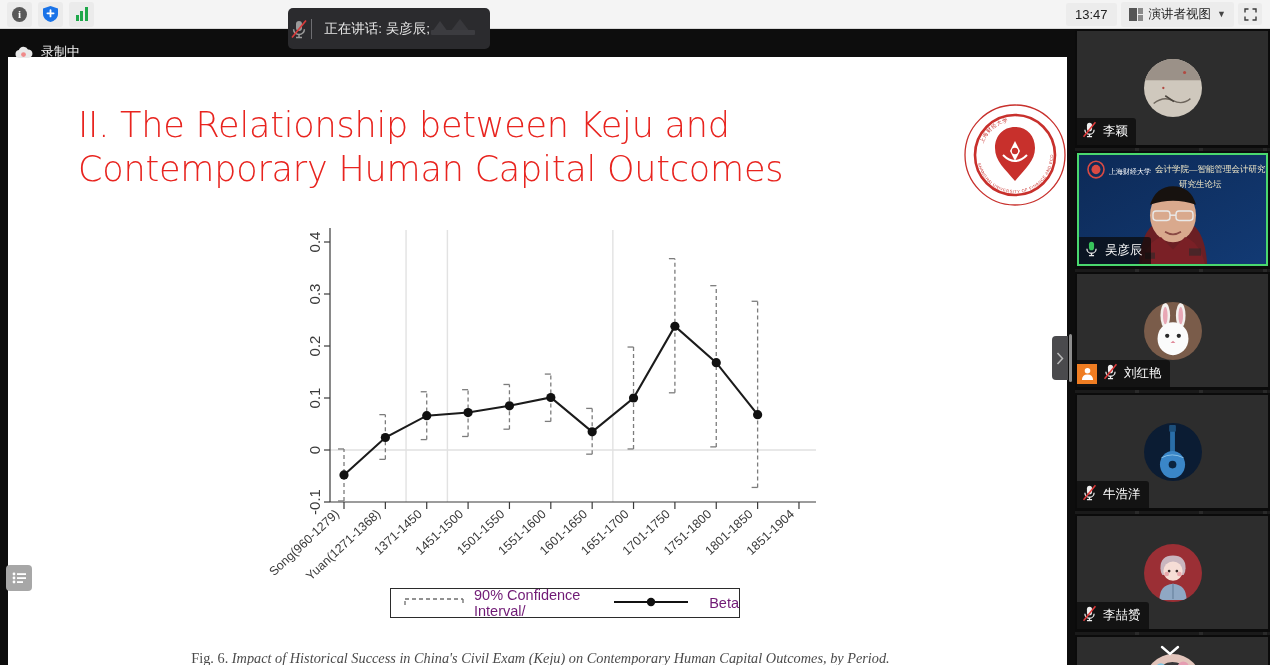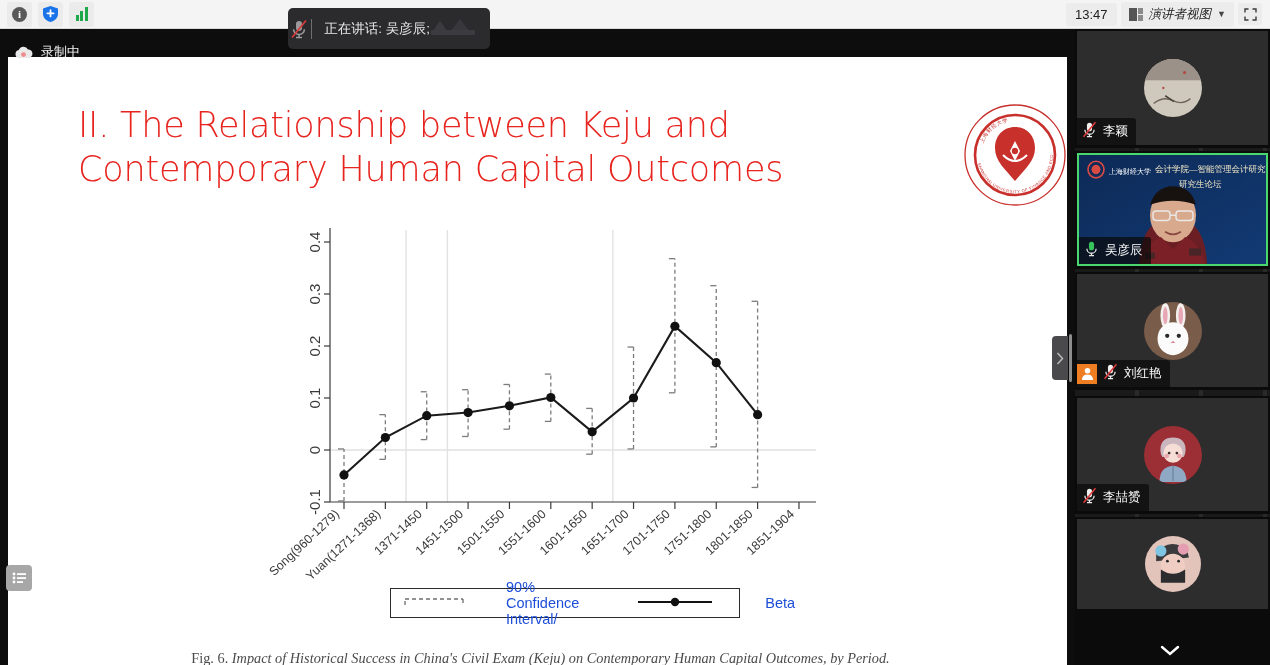--- a/index.html
+++ b/index.html
@@ -42,21 +42,21 @@
     margin-left: auto; display: flex; align-items: center; gap: 4px;
     padding-right: 8px; height: 100%;
   }
   .clock {
     font-size: 13px; color: #222; background: #ececec;
     padding: 4px 9px; border-radius: 2px;
   }
   .viewsel {
     display: flex; align-items: center; gap: 6px;
     background: #ececec; padding: 4px 8px; border-radius: 2px;
-    font-size: 12.5px; color: #222; font-style: italic;
+    font-size: 12.5px; color: #222;
   }
   .viewsel .vicon { width: 14px; height: 13px; position: relative; }
   .viewsel .vicon .a { position: absolute; left:0; top:0; width: 8px; height: 13px; background:#555; }
   .viewsel .vicon .b { position: absolute; right:0; top:0; width: 5px; height: 6px; background:#8a8a8a; }
   .viewsel .vicon .c { position: absolute; right:0; bottom:0; width: 5px; height: 6px; background:#8a8a8a; }
   .caret { font-size: 9px; color: #444; }
   .fullscreen-btn {
     width: 24px; height: 22px; border-radius: 2px; background: #ececec;
     display: flex; align-items: center; justify-content: center;
   }
@@ -118,23 +118,22 @@
     width: 580px; height: 400px;
   }
   .chart-svg { display: block; }
 
   .legendbox {
     position: absolute; left: 382px; top: 531px;
     width: 350px; height: 30px;
     border: 1px solid #2b2b2b;
     background: #fff;
     display: flex; align-items: center;
-    font-size: 14.5px; color: #1d4ed8;
+    font-size: 14.5px; color: #701a75;
     font-family: "Liberation Sans", sans-serif;
-    gap: 32px;
   }
   .lg-dash { margin-left: 12px; }
   .lg-t1 { margin-left: 9px; }
   .lg-solid { margin-left: 26px; }
   .lg-t2 { margin-left: 20px; }
 
   .caption {
     position: absolute; left: 160px; top: 592px; width: 745px;
     text-align: center;
     font-family: "Liberation Serif", serif;
@@ -525,20 +524,39 @@
           <span><svg width="17" height="17" viewBox="0 0 18 20">
       <rect x="6" y="2" width="6" height="10" rx="3" fill="#efefef"></rect>
       <path d="M3.6 10.2 a5.4 5.4 0 0 0 10.8 0" fill="none" stroke="#efefef" stroke-width="1.5"></path>
       <path d="M9 15.6 V18.4 M6 18.4 H12" stroke="#efefef" stroke-width="1.5"></path>
       <path d="M2 18.5 L16 1.5" stroke="#e03b3b" stroke-width="1.8"></path>
             </svg></span>
           <span class="nm">刘红艳</span>
         </div>
       </div>
       <div class="tile-sep"></div>
+      <div class="tile" style="height: 113px;">
+        <div class="avatar" style="width: 58px; height: 58px;"><svg width="100%" height="100%" viewBox="0 0 60 60">
+        <rect width="60" height="60" fill="#0b1c33"></rect>
+        <rect x="27" y="6" width="5" height="28" fill="#2a6ea8"></rect>
+        <ellipse cx="29.5" cy="43" rx="13" ry="14" fill="#3a86c8"></ellipse>
+        <ellipse cx="29.5" cy="43" rx="4" ry="4" fill="#0b2440"></ellipse>
+        <rect x="26" y="2" width="7" height="7" rx="1" fill="#1d4f7a"></rect>
+        <path d="M18 36 q11 -6 23 0" stroke="#9fd0f0" stroke-width="0.8" fill="none"></path>
+          </svg></div>
+        <div class="namebar">
+          <span><svg width="17" height="17" viewBox="0 0 18 20">
+      <rect x="6" y="2" width="6" height="10" rx="3" fill="#efefef"></rect>
+      <path d="M3.6 10.2 a5.4 5.4 0 0 0 10.8 0" fill="none" stroke="#efefef" stroke-width="1.5"></path>
+      <path d="M9 15.6 V18.4 M6 18.4 H12" stroke="#efefef" stroke-width="1.5"></path>
+      <path d="M2 18.5 L16 1.5" stroke="#e03b3b" stroke-width="1.8"></path>
+            </svg></span>
+          <span class="nm">牛浩洋</span>
+        </div>
+      </div>
       <div class="tile-sep"></div>
       <div class="tile" style="height: 113px;">
         <div class="avatar" style="width: 58px; height: 58px;"><svg width="100%" height="100%" viewBox="0 0 60 60">
         <rect width="60" height="60" fill="#9b2f35"></rect>
         <path d="M30 12 q13 0 13 13 q0 4 -2 7 l-22 0 q-2 -3 -2 -7 q0 -13 13 -13Z" fill="#c9b6bf"></path>
         <circle cx="30" cy="28" r="10" fill="#f6ddd6"></circle>
         <circle cx="26" cy="28" r="1.4" fill="#3a2a2a"></circle>
         <circle cx="34" cy="28" r="1.4" fill="#3a2a2a"></circle>
         <circle cx="23.5" cy="31" r="2.4" fill="#e79ba2" opacity=".8"></circle>
         <circle cx="36.5" cy="31" r="2.4" fill="#e79ba2" opacity=".8"></circle>

